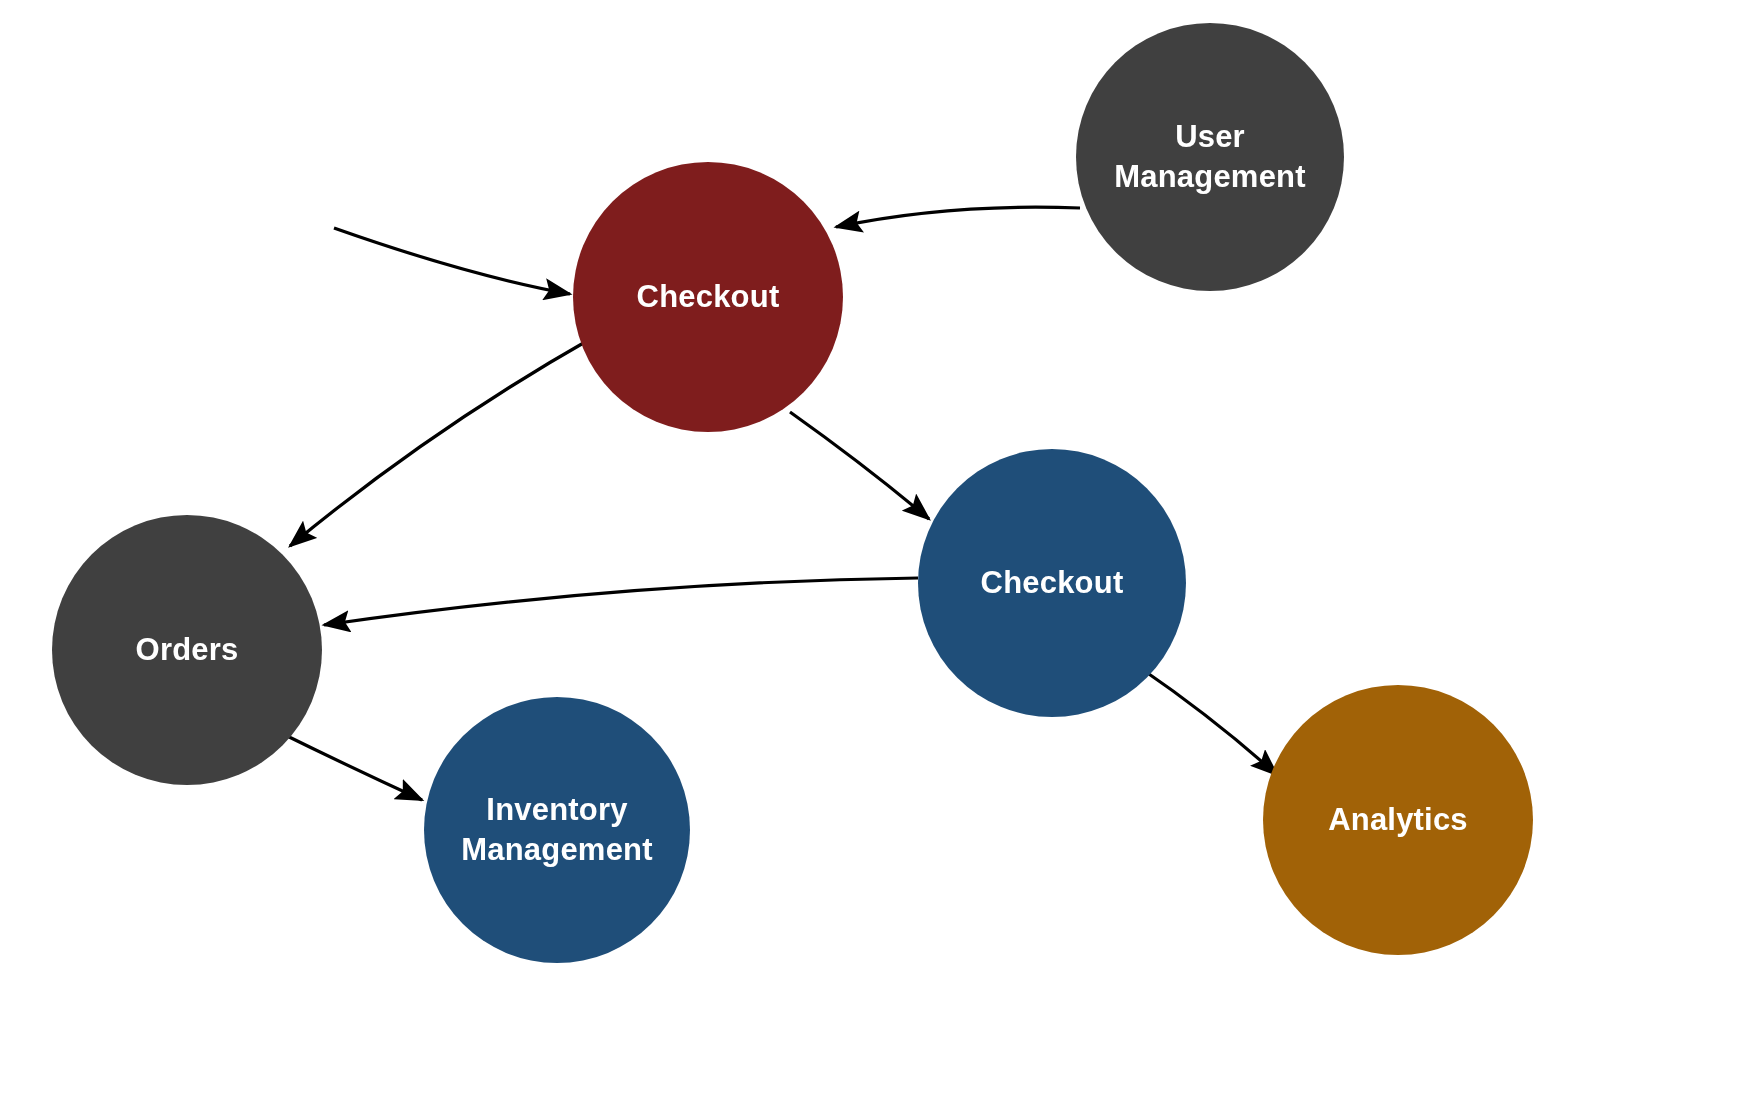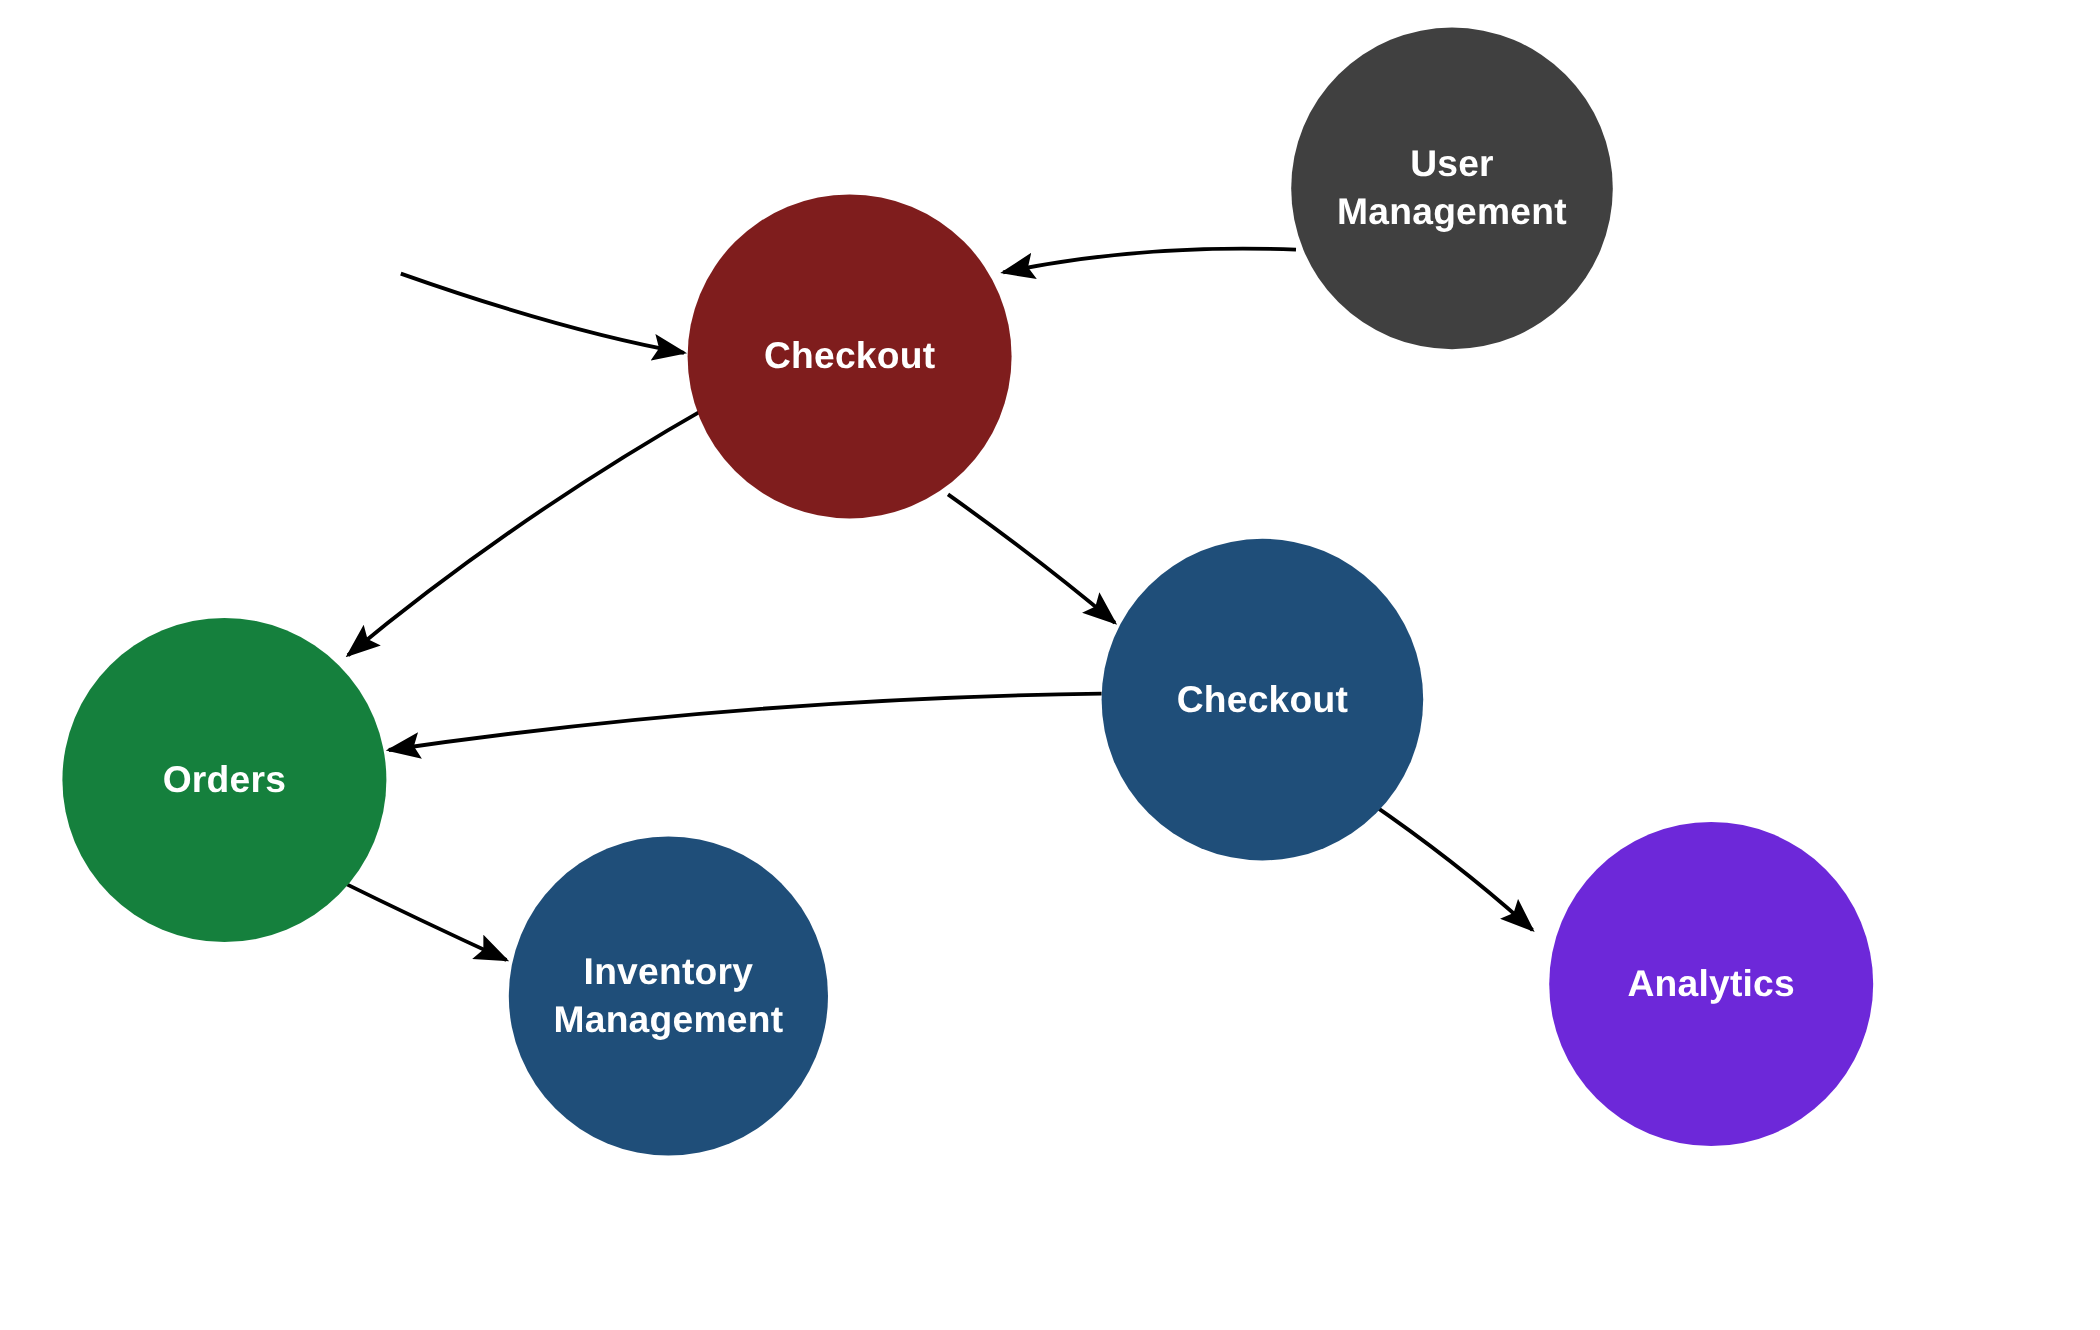--- a/index.html
+++ b/index.html
@@ -69,27 +69,27 @@
       </g>
   </svg>
 
   <div class="node" style="left: 1076px; top: 23px; width: 268px; height: 268px; background: #404040;">
     <span class="node-label">User
 Management</span>
   </div>
   <div class="node" style="left: 573px; top: 162px; width: 270px; height: 270px; background: #7f1d1d;">
     <span class="node-label">Checkout</span>
   </div>
-  <div class="node" style="left: 52px; top: 515px; width: 270px; height: 270px; background: #15803d;">
+  <div class="node" style="left: 52px; top: 515px; width: 270px; height: 270px; background: #404040;">
     <span class="node-label">Orders</span>
   </div>
   <div class="node" style="left: 918px; top: 449px; width: 268px; height: 268px; background: rgb(31, 78, 121);">
     <span class="node-label">Checkout</span>
   </div>
   <div class="node" style="left: 424px; top: 697px; width: 266px; height: 266px; background: rgb(31, 78, 121);">
     <span class="node-label">Inventory
 Management</span>
   </div>
-  <div class="node" style="left: 1291px; top: 685px; width: 270px; height: 270px; background: #6d28d9;">
+  <div class="node" style="left: 1263px; top: 685px; width: 270px; height: 270px; background: #a16207;">
     <span class="node-label">Analytics</span>
   </div>
 
 </div>
 
 </body></html>

